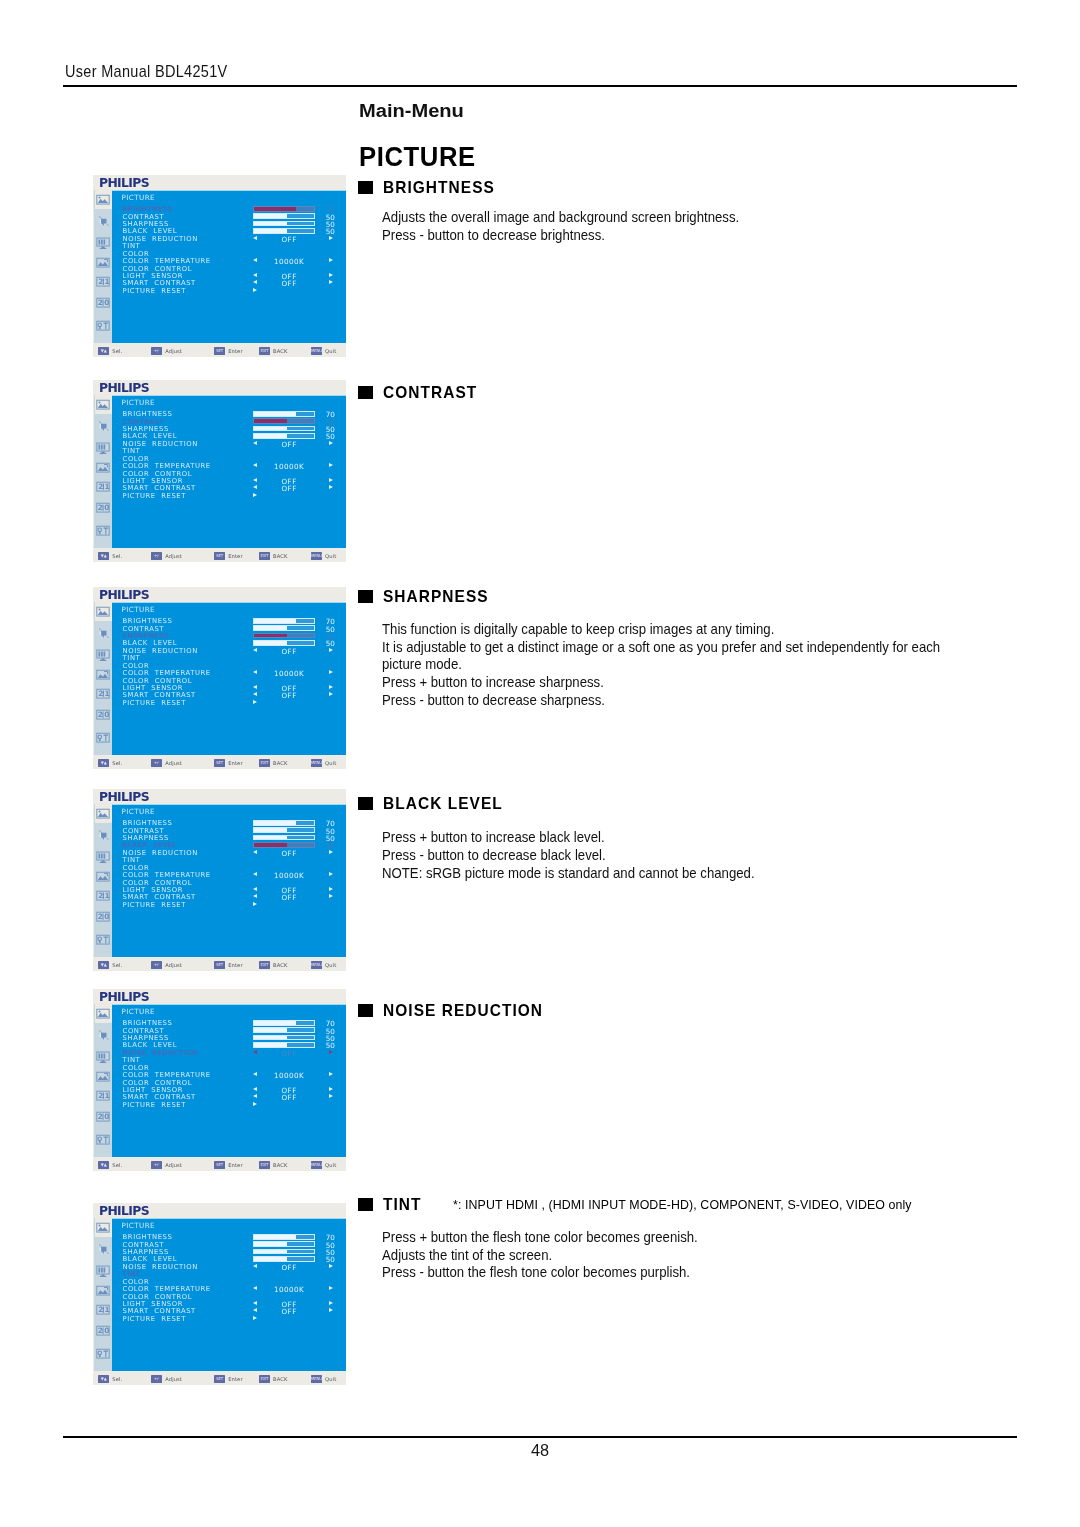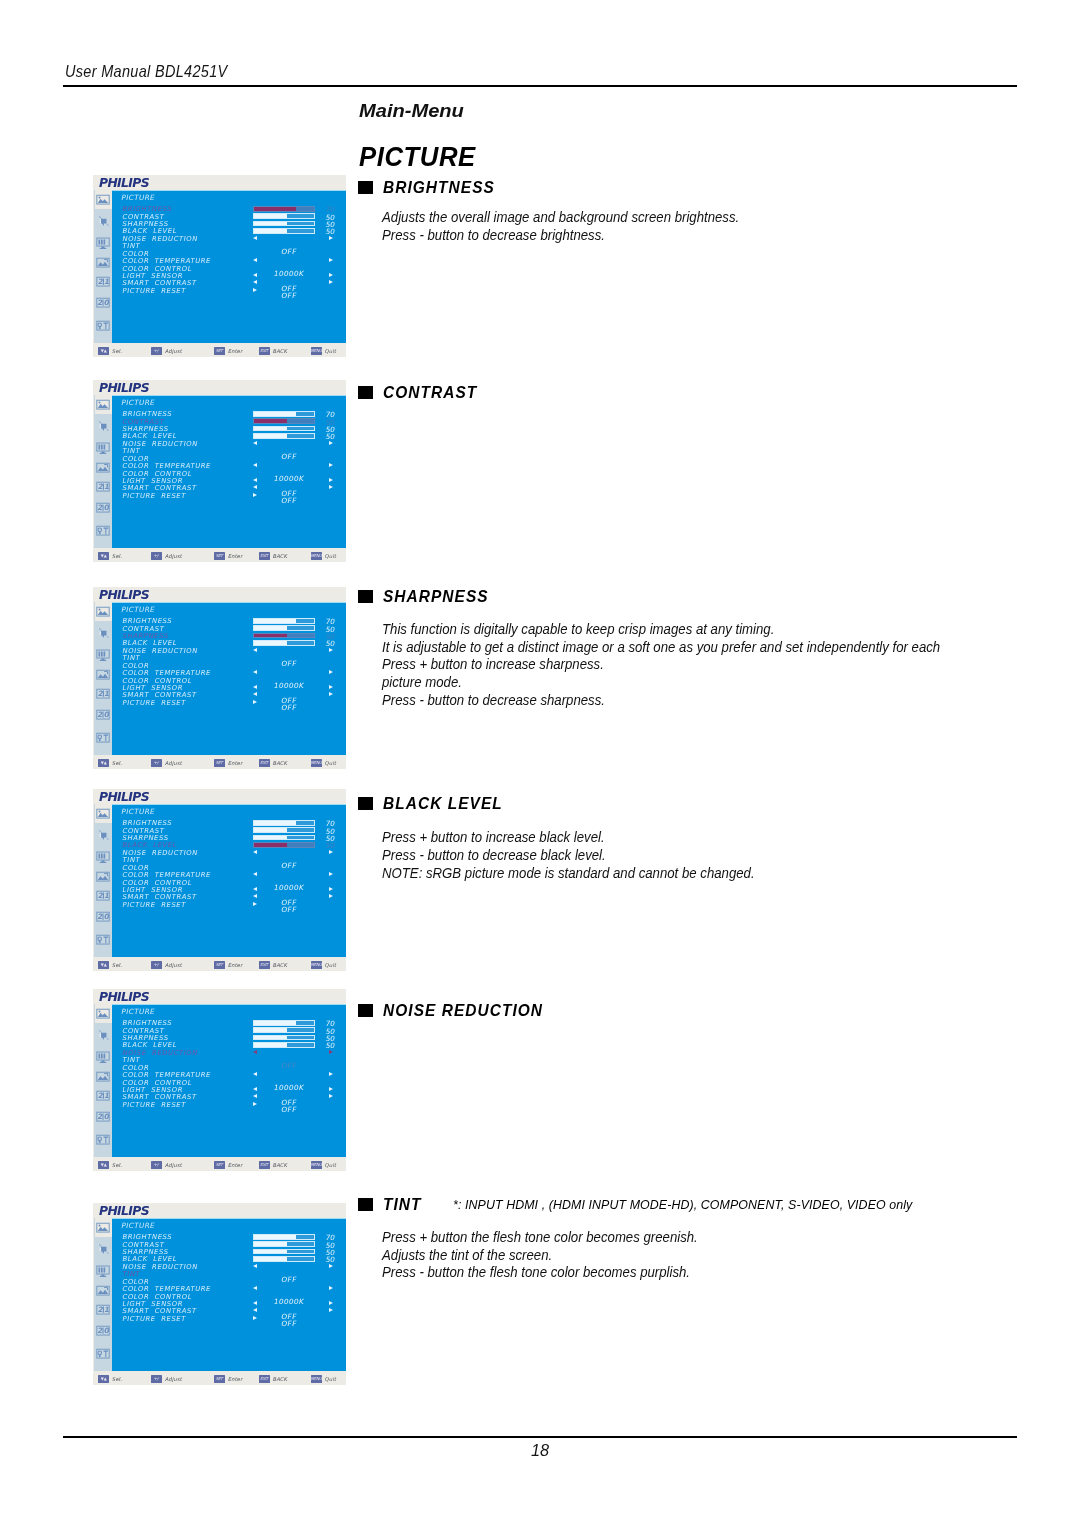--- a/index.html
+++ b/index.html
@@ -1,18 +1,18 @@
 <!DOCTYPE html>
 <html><head>
 <meta charset="utf-8">
 <title>User Manual BDL4251V</title>
 <style>
   html,body{margin:0;padding:0;}
   body{width:1080px;height:1527px;background:#fff;font-family:"Liberation Sans",sans-serif;}
-  .page{position:relative;width:1080px;height:1527px;overflow:hidden;font-style:italic;}
+  .page{position:relative;width:1080px;height:1527px;overflow:hidden;}
 
   .hdr-text{position:absolute;left:64.6px;top:62.2px;font-size:16.2px;color:#161616;letter-spacing:.35px;display:inline-block;transform:scaleX(.895);transform-origin:left;white-space:nowrap;}
   .hdr-rule{position:absolute;left:62.6px;top:84.8px;width:954.4px;height:2.3px;background:#000;}
   .ftr-rule{position:absolute;left:62.6px;top:1435.8px;width:954.4px;height:2.3px;background:#000;}
   .ftr-num{position:absolute;left:0;top:1440.8px;width:1080px;text-align:center;font-size:16.3px;color:#161616;}
 
   .main-menu{position:absolute;left:358.8px;top:99.2px;font-size:20.4px;font-weight:bold;color:#111;display:inline-block;transform:scale(0.985,.93);transform-origin:left;white-space:nowrap;}
   .picture-title{position:absolute;left:358.6px;top:140.4px;font-size:25.2px;font-weight:bold;color:#000;letter-spacing:.55px;display:inline-block;transform:scale(1.02,1.12);transform-origin:left top;white-space:nowrap;}
 
   .sec{position:absolute;left:358px;}
@@ -33,21 +33,21 @@
   .osd-ico{position:absolute;left:0.8px;width:17px;height:20.6px;box-sizing:border-box;}
   .osd-ico.sel{background:#eceae5;}
   .osd-ico svg{position:absolute;left:1.4px;top:5.1px;width:14px;height:12.6px;}
   .osd-screen{flex:1;background:#0091dc;position:relative;overflow:hidden;border-top:1px solid #9fd9f2;}
   .osd-mtitle{position:absolute;left:9.8px;top:2.4px;font-size:7.2px;color:#cfeafa;letter-spacing:.4px;}
   .osd-row{position:absolute;left:10.8px;right:0;height:7.4px;}
   .osd-lbl{position:absolute;left:0;top:0;font-size:6.8px;color:#d4ecfa;letter-spacing:.59px;white-space:pre;}
   .osd-row.sel .osd-lbl{color:#6d55a6;}
   .osd-val{position:absolute;left:203.2px;top:0;font-size:7.2px;color:#dff1fc;text-align:left;}
   .osd-row.sel .osd-val{color:#3f7fc0;}
-  .osd-opt{position:absolute;left:166.5px;top:12px;font-size:7.2px;color:#e6f4fd;letter-spacing:.45px;transform:translateX(-50%);}
+  .osd-opt{position:absolute;left:166.5px;top:0;font-size:7.2px;color:#e6f4fd;letter-spacing:.45px;transform:translateX(-50%);}
   .osd-row.sel .osd-opt{color:#4f83c2;}
   .osd-bar{position:absolute;left:130.4px;top:0.8px;width:62.4px;height:5.6px;border:0.8px solid #cfeafa;box-sizing:border-box;background:#2f9ad9;}
   .osd-bar i{display:block;height:100%;background:#eaf7fe;}
   .osd-row.sel .osd-bar{border-color:#5b86bd;background:#3f7fbd;}
   .osd-row.sel .osd-bar i{background:#8b2f68;}
   .tri{position:absolute;top:0.9px;width:0;height:0;border-top:2.9px solid transparent;border-bottom:2.9px solid transparent;}
   .tri.l{left:130.4px;border-right:4.6px solid #e6f4fd;}
   .tri.r{left:206px;border-left:4.6px solid #e6f4fd;}
   .tri.c{left:130.4px;border-left:4.6px solid #e6f4fd;}
   .osd-row.sel .tri.l{border-right-color:#8e3a76;}
@@ -583,22 +583,22 @@
       </div>
     </div>
     <div class="sec" style="top:586.8px">
       <div class="sec-head">
         <span class="sq"></span>
         <span class="sec-title">SHARPNESS</span>
       </div>
       <div class="sec-body" style="margin-top:15.0px">
         <div><span>This function is digitally capable to keep crisp images at any timing.</span></div>
         <div><span>It is adjustable to get a distinct image or a soft one as you prefer and set independently for each</span></div>
+        <div><span>picture mode.</span></div>
         <div><span>Press + button to increase sharpness.</span></div>
-        <div><span>picture mode.</span></div>
         <div><span>Press - button to decrease sharpness.</span></div>
       </div>
     </div>
     <div style="position:absolute;left:93px;top:789px">
       <div class="osd">
         <div class="osd-logo">PHILIPS</div>
         <div class="osd-inner">
           <div class="osd-side">
             <div class="osd-ico sel" style="top:-1.0px">
               <svg width="13" height="12" viewBox="0 0 13 12">
@@ -1116,14 +1116,14 @@
         <span class="sec-title">TINT</span>
         <span class="sec-note">*: INPUT HDMI , (HDMI INPUT MODE-HD), COMPONENT, S-VIDEO, VIDEO only</span>
       </div>
       <div class="sec-body" style="margin-top:15.2px">
         <div><span>Press + button the flesh tone color becomes greenish.</span></div>
         <div><span>Adjusts the tint of the screen.</span></div>
         <div><span>Press - button the flesh tone color becomes purplish.</span></div>
       </div>
     </div>
     <div class="ftr-rule"></div>
-    <div class="ftr-num">18</div>
+    <div class="ftr-num">48</div>
   </div>
 
 </body></html>

